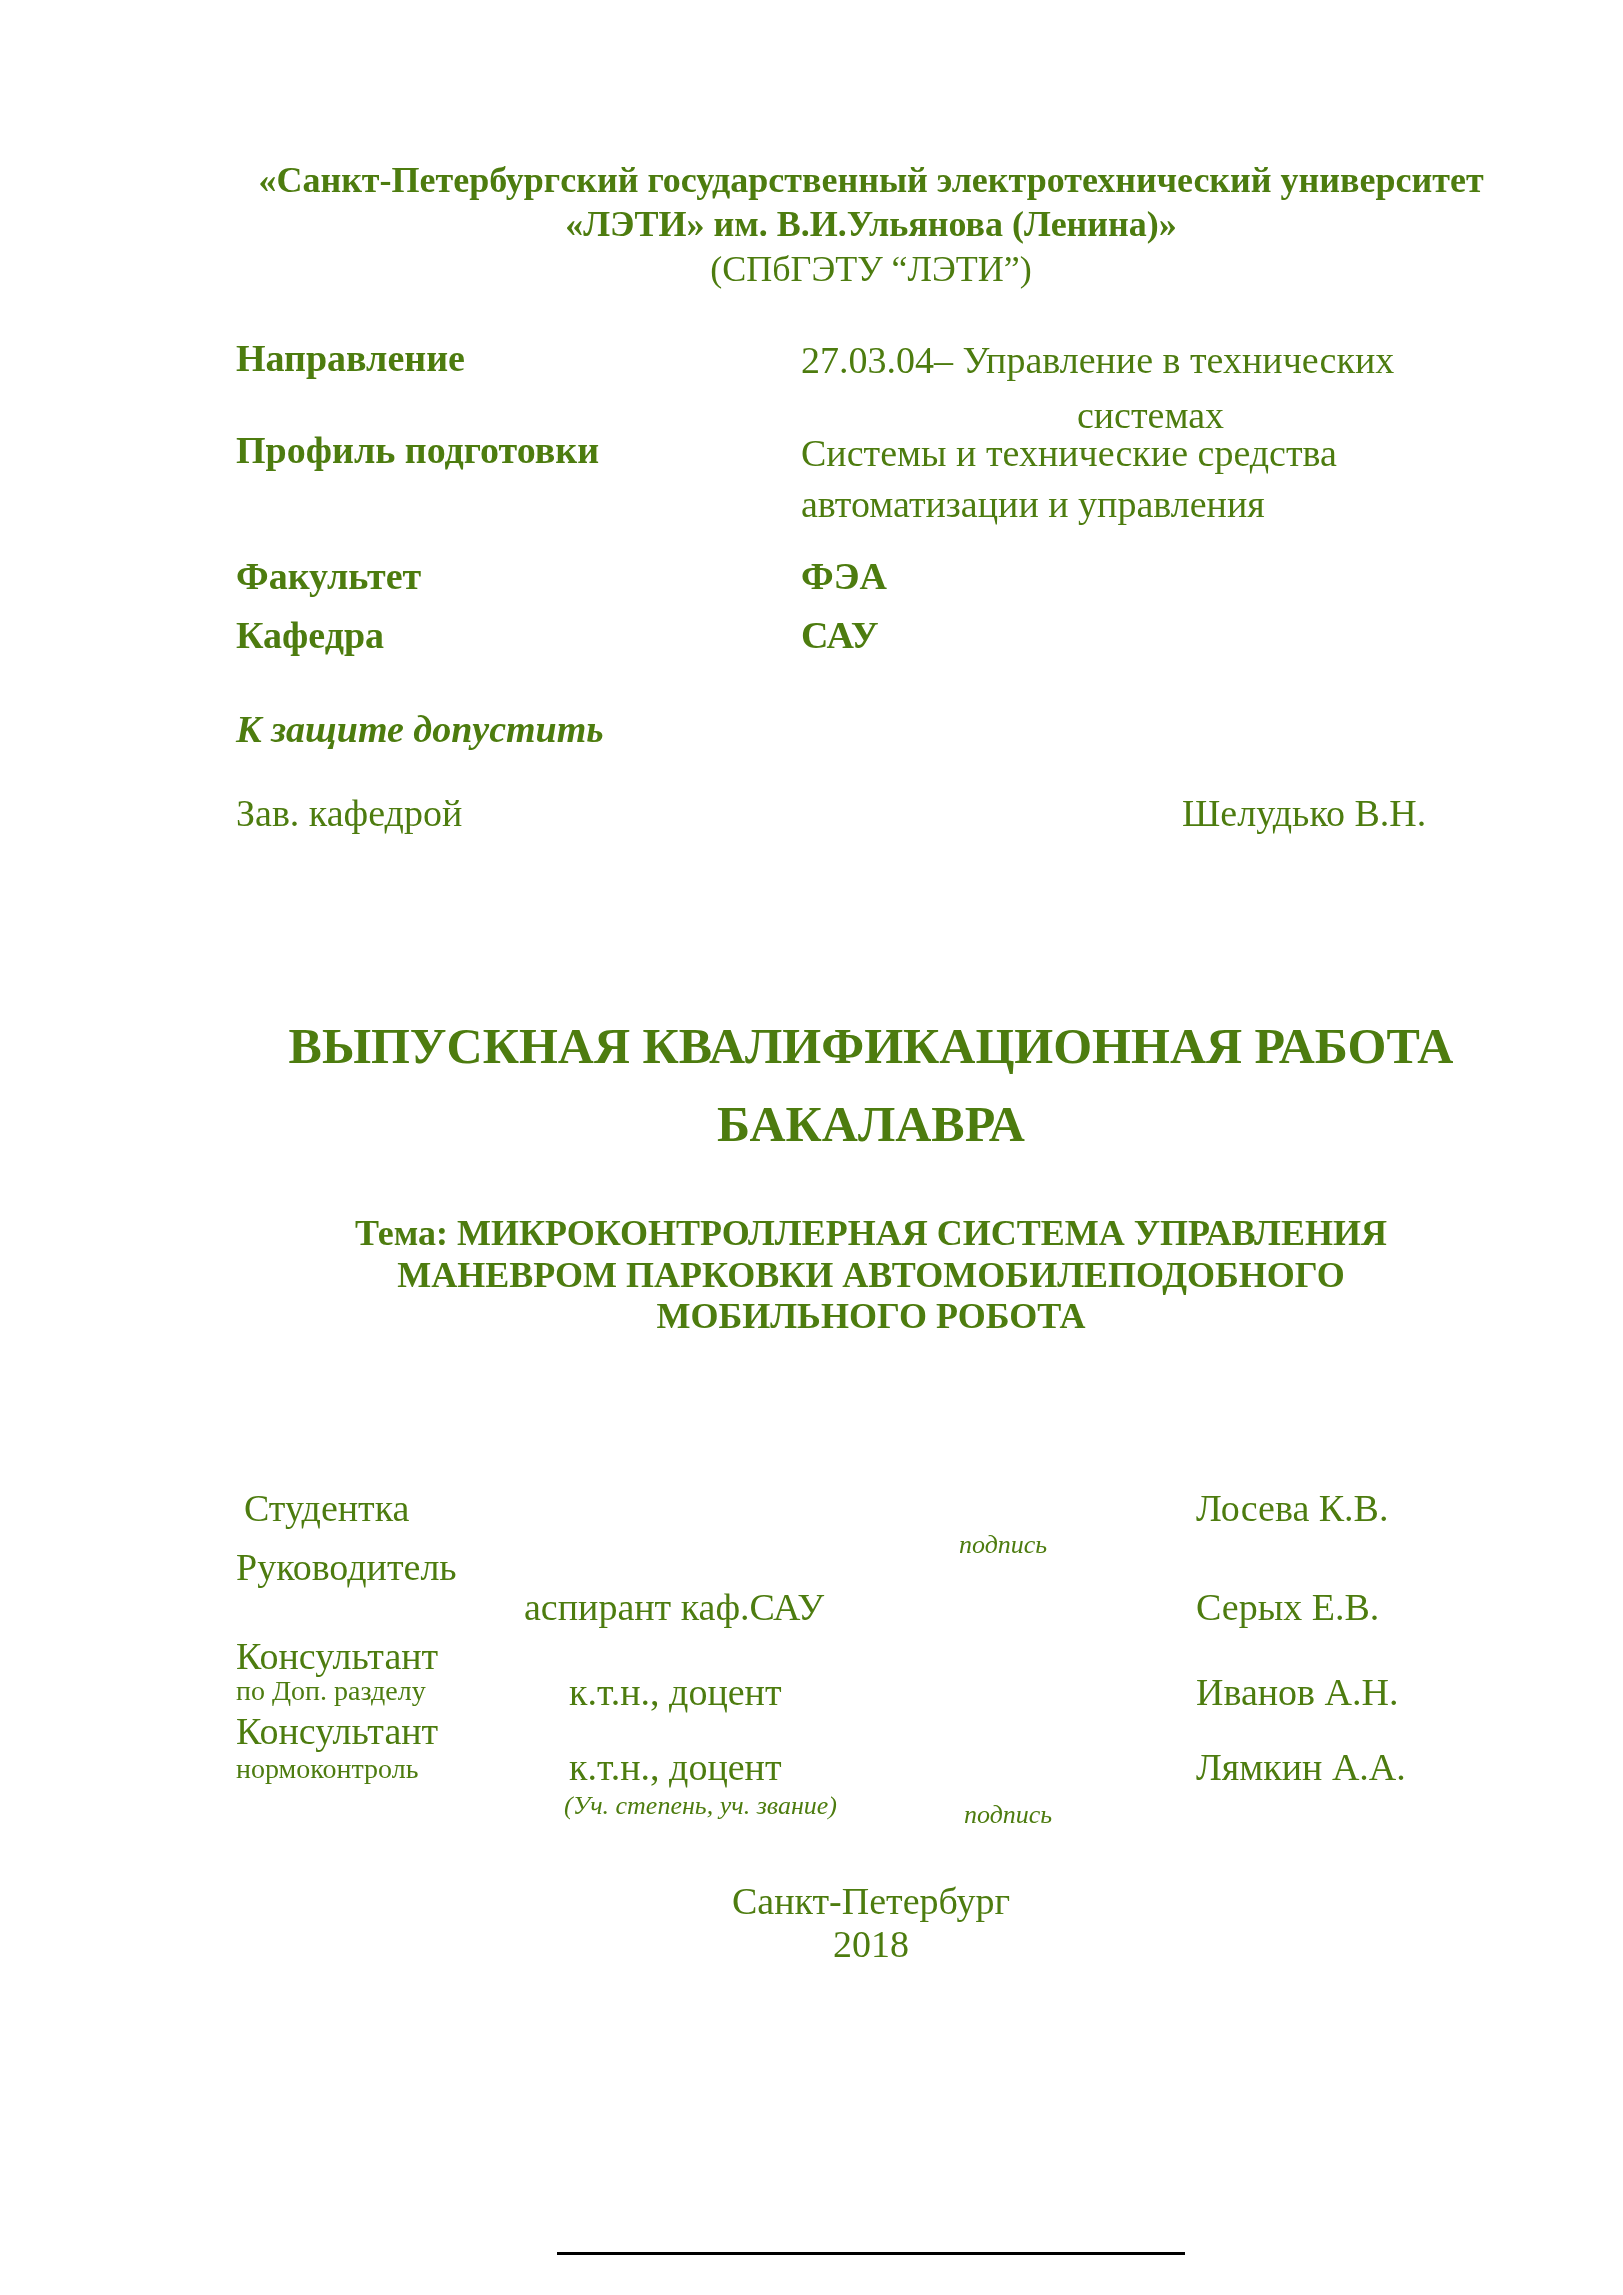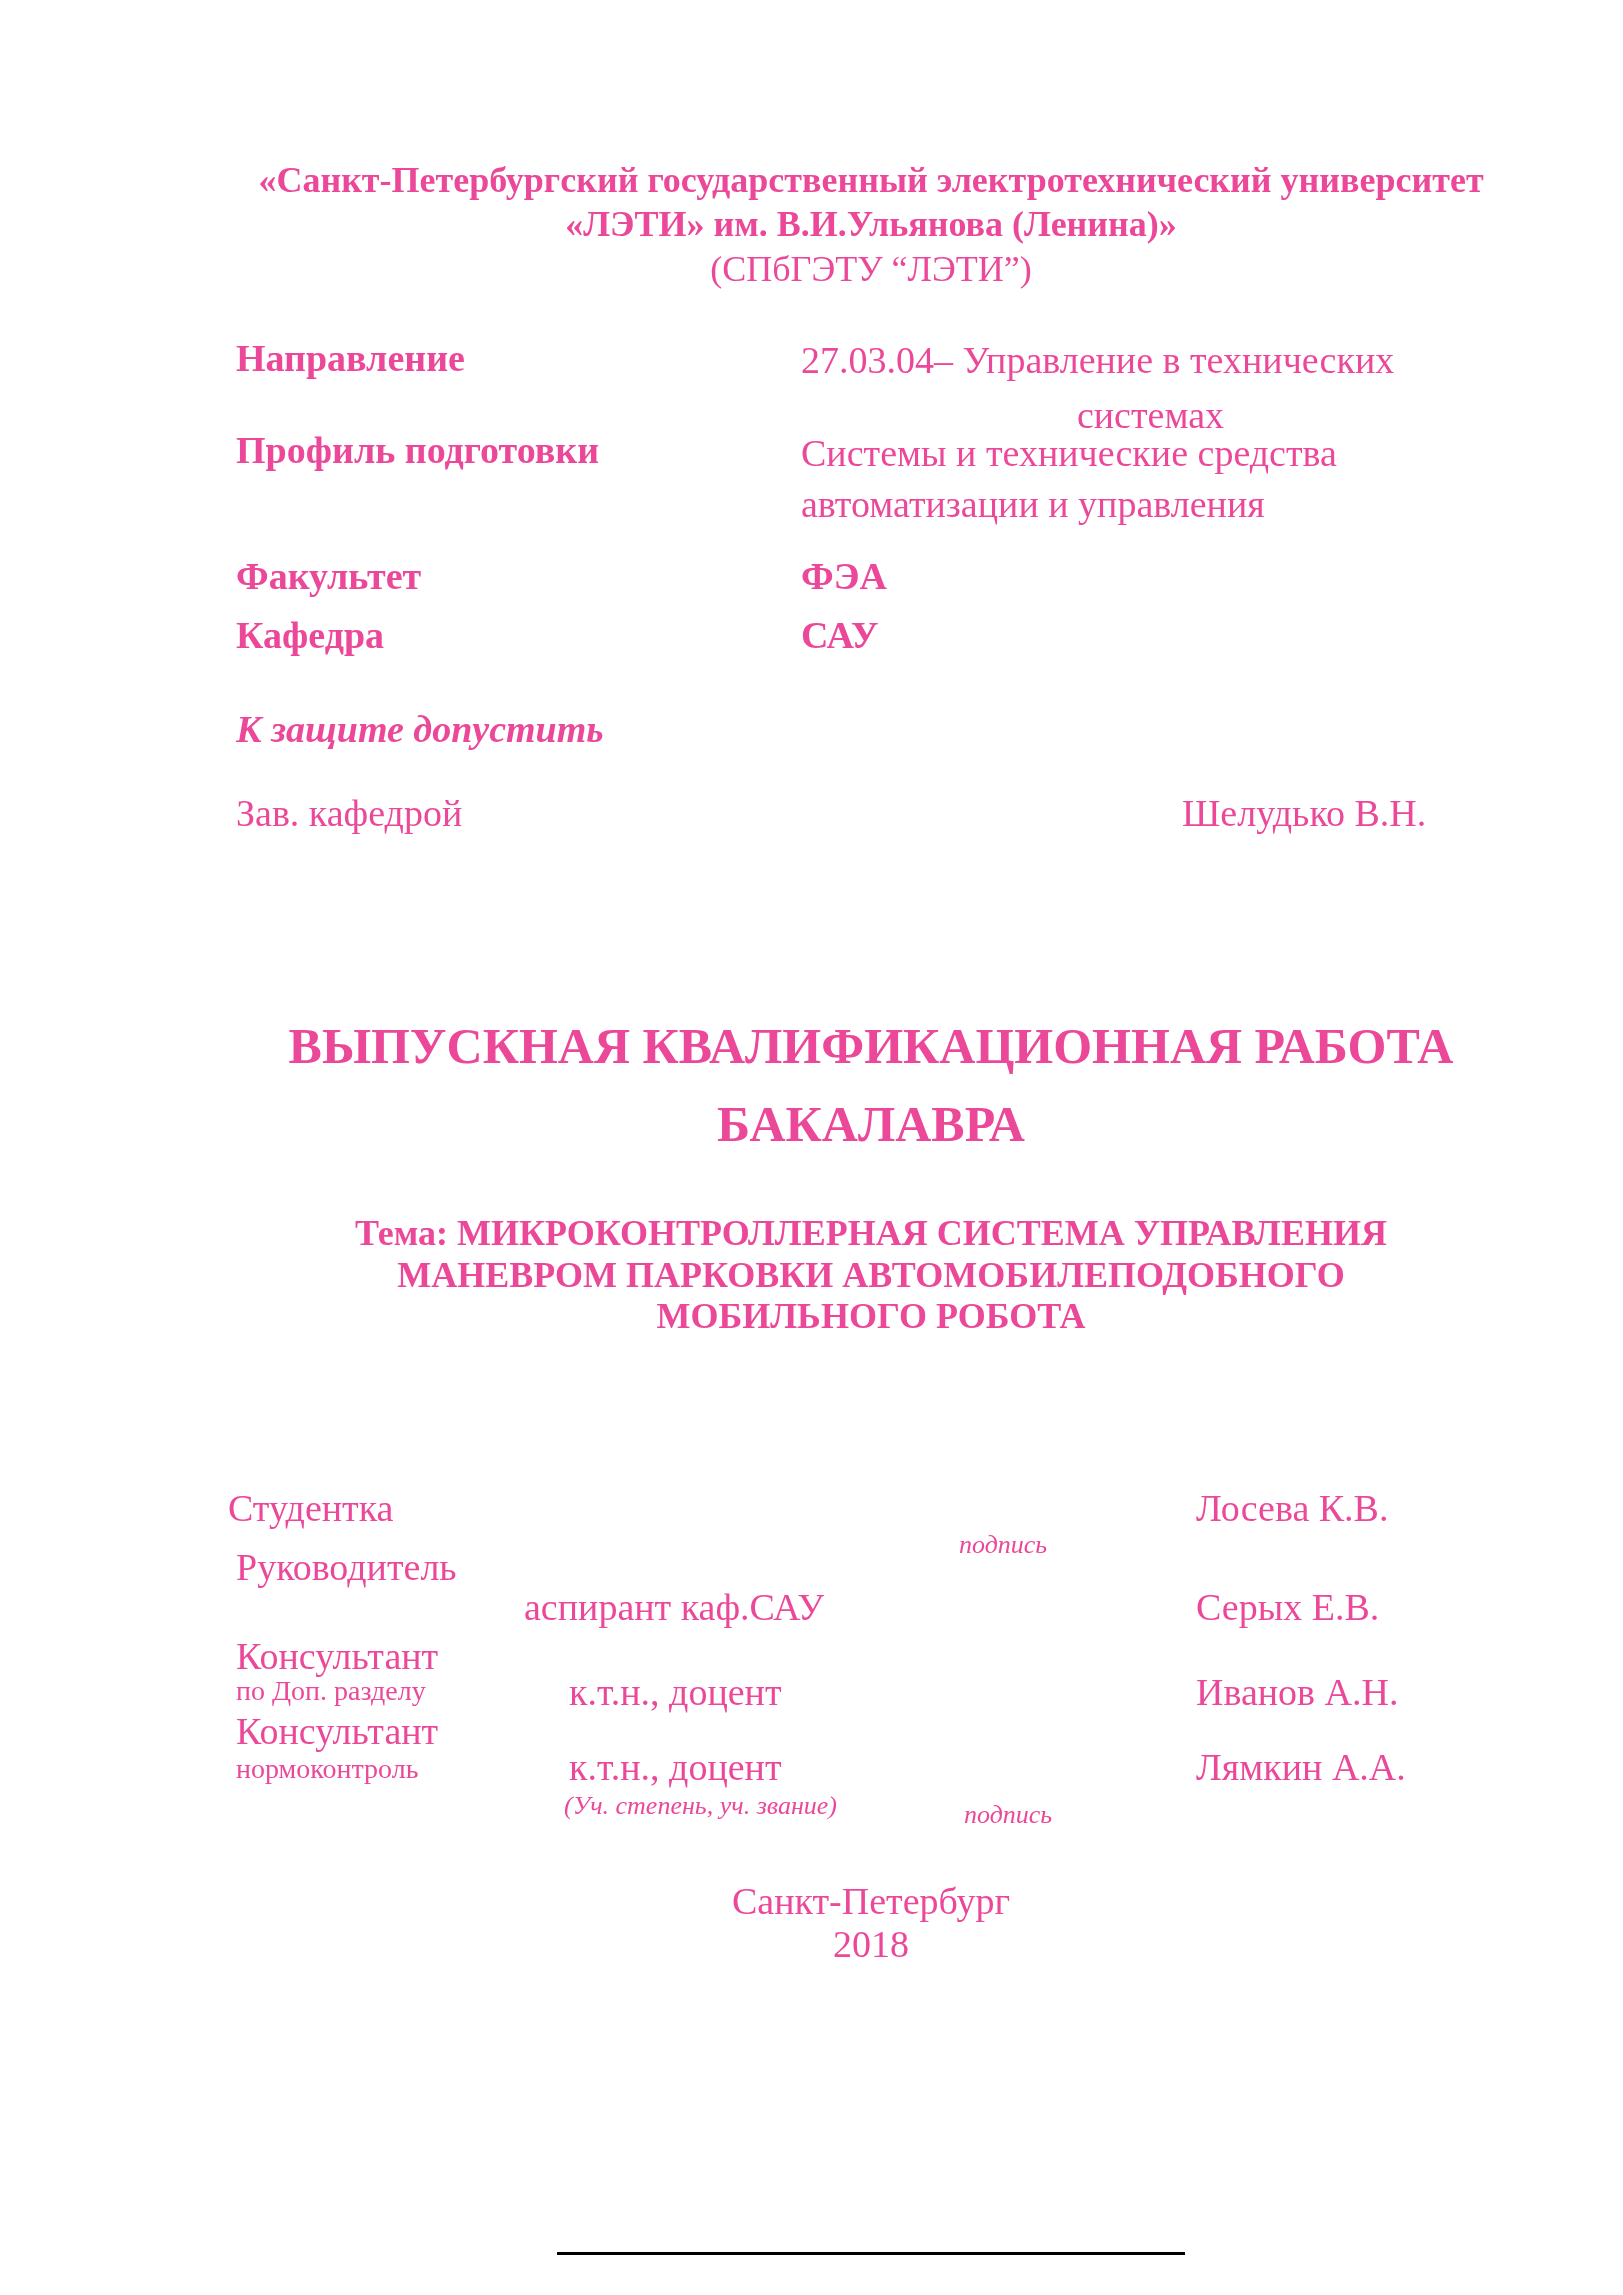--- a/index.html
+++ b/index.html
@@ -1,21 +1,21 @@
 <!DOCTYPE html>
 <html style="font-size:12.6px"><head>
 <meta charset="utf-8">
 <style>
   html,body{margin:0;padding:0;background:#888;}
   .page{
     position:relative;
     width:1623px;height:2295px;
     background:#ffffff;
     font-family:"Liberation Serif","DejaVu Serif",serif;
-    color:#ec4899;
+    color:#4d7c0f;
     overflow:hidden;
   }
   .t{position:absolute;line-height:1;white-space:nowrap;}
   .b{font-weight:bold;}
   .i{font-style:italic;}
   .c{left:236px;width:1270px;text-align:center;}
   .f46{font-size:36px;}
   .f48{font-size:38px;}
   .f64{font-size:50px;}
   .f36{font-size:28px;}
@@ -53,21 +53,21 @@
   <div class="t f48" style="left:236px;top:794px;">Зав. кафедрой</div>
   <div class="t f48" style="left:1182px;top:794px;">Шелудько В.Н.</div>
 
   <div class="t c b f64" style="top:1021px;">ВЫПУСКНАЯ КВАЛИФИКАЦИОННАЯ РАБОТА</div>
   <div class="t c b f64" style="top:1099px;">БАКАЛАВРА</div>
 
   <div class="t c b f46" style="top:1215px;">Тема: МИКРОКОНТРОЛЛЕРНАЯ СИСТЕМА УПРАВЛЕНИЯ</div>
   <div class="t c b f46" style="top:1257px;">МАНЕВРОМ ПАРКОВКИ АВТОМОБИЛЕПОДОБНОГО</div>
   <div class="t c b f46" style="top:1298px;">МОБИЛЬНОГО РОБОТА</div>
 
-  <div class="t f48" style="left:228px;top:1489px;">Студентка</div>
+  <div class="t f48" style="left:244px;top:1489px;">Студентка</div>
   <div class="t f48" style="left:1196px;top:1489px;">Лосева К.В.</div>
   <div class="t i f30" style="left:959px;top:1532px;">подпись</div>
 
   <div class="t f48" style="left:236px;top:1548px;">Руководитель</div>
   <div class="t f48" style="left:524px;top:1588px;">аспирант каф.САУ</div>
   <div class="t f48" style="left:1196px;top:1588px;">Серых Е.В.</div>
 
   <div class="t f48" style="left:236px;top:1637px;">Консультант</div>
   <div class="t f36" style="left:236px;top:1677px;">по Доп. разделу</div>
   <div class="t f48" style="left:569px;top:1673px;">к.т.н., доцент</div>

